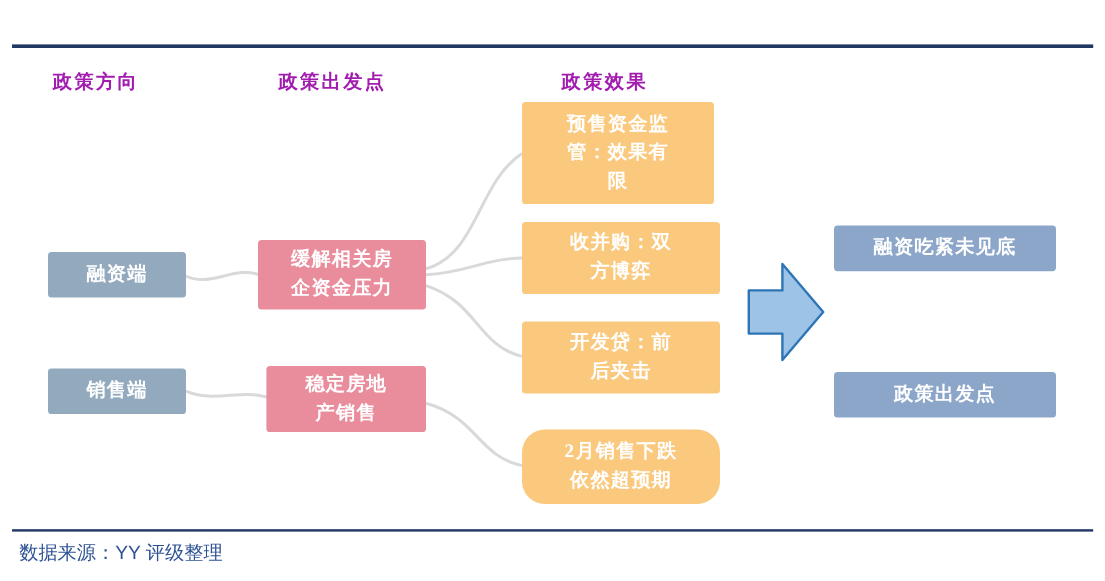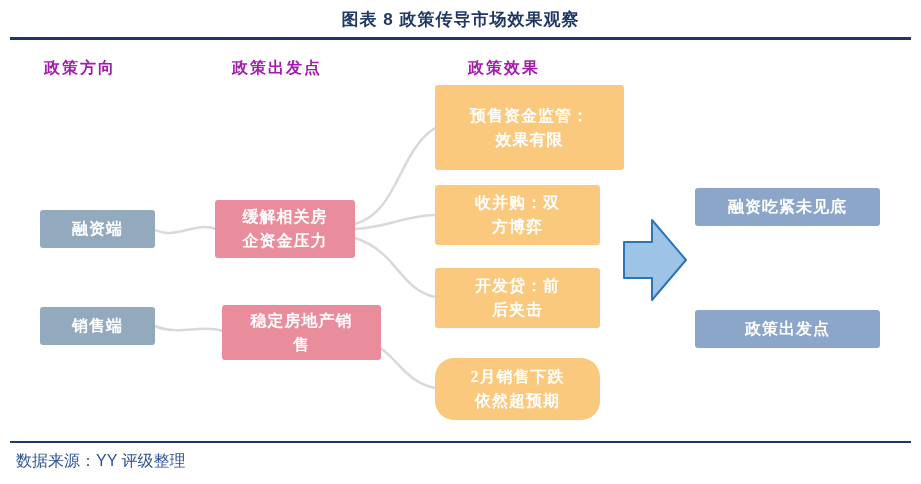--- a/index.html
+++ b/index.html
@@ -41,40 +41,39 @@
     box-sizing:border-box;
   }
   .blue{background:#92A9BE;}
   .pink{background:#E98C9C;}
   .orange{background:#FAC97E;}
   .rblue{background:#8CA6C9;}
 
   .n-financing{left:40px;top:210px;width:115px;height:38px;}
   .n-sales{left:40px;top:307px;width:115px;height:38px;}
   .n-ease{left:215px;top:200px;width:140px;height:58px;padding:16px 22px;}
-  .n-stabilize{left:222px;top:305px;width:159px;height:55px;padding:0 26px;}
-  .n-presale{left:435px;top:85px;width:189px;height:85px;padding:0 34px;align-items:center;}
+  .n-stabilize{left:222px;top:305px;width:133px;height:55px;padding:0 26px;}
+  .n-presale{left:435px;top:85px;width:160px;height:85px;padding:0 34px;align-items:center;}
   .n-ma{left:435px;top:185px;width:165px;height:60px;padding:0 34px;}
   .n-devloan{left:435px;top:268px;width:165px;height:60px;padding:0 34px;}
   .n-feb{left:435px;top:358px;width:165px;height:62px;padding:0 34px;border-radius:19px;}
   .n-tight{left:695px;top:188px;width:185px;height:38px;}
   .n-recovery{left:695px;top:310px;width:185px;height:38px;}
 
   .source{
     position:absolute;left:16px;top:451px;
     font-family:"Liberation Sans", sans-serif;
     font-size:16px;color:#2E5395;text-align:right;
   }
 </style>
 </head>
 <body>
 
 <div class="page">
 
-  <div class="fig-title">图表 8 政策传导市场效果观察</div>
   <div class="rule-top"></div>
 
   <div class="col-header" style="left:44px;top:58px;">政策方向</div>
   <div class="col-header" style="left:232px;top:58px;">政策出发点</div>
   <div class="col-header" style="left:468px;top:58px;">政策效果</div>
 
   <svg class="svg-layer" viewBox="0 0 921 484" xmlns="http://www.w3.org/2000/svg">
     <g stroke="#D9D9D9" stroke-width="2.5" fill="none">
       <path d="M155,230 C175,240 196,221 216,229"></path>
       <path d="M155,326 C178,336 200,324 223,331"></path>

